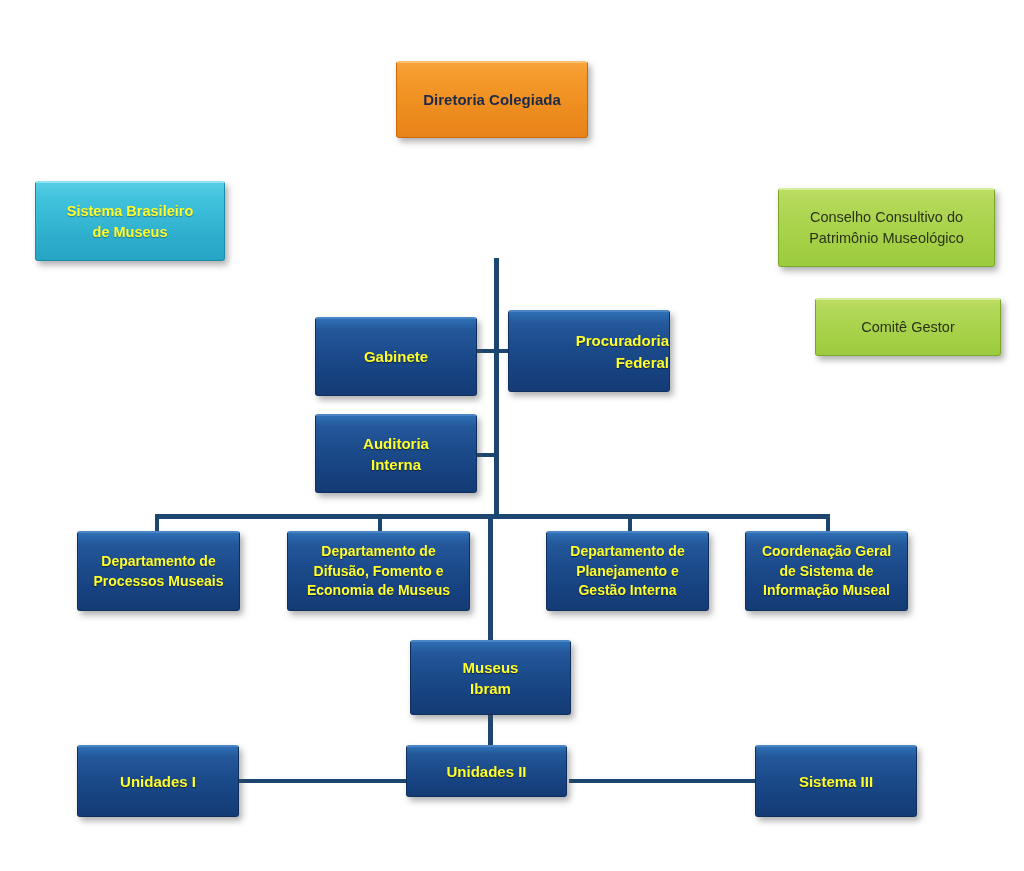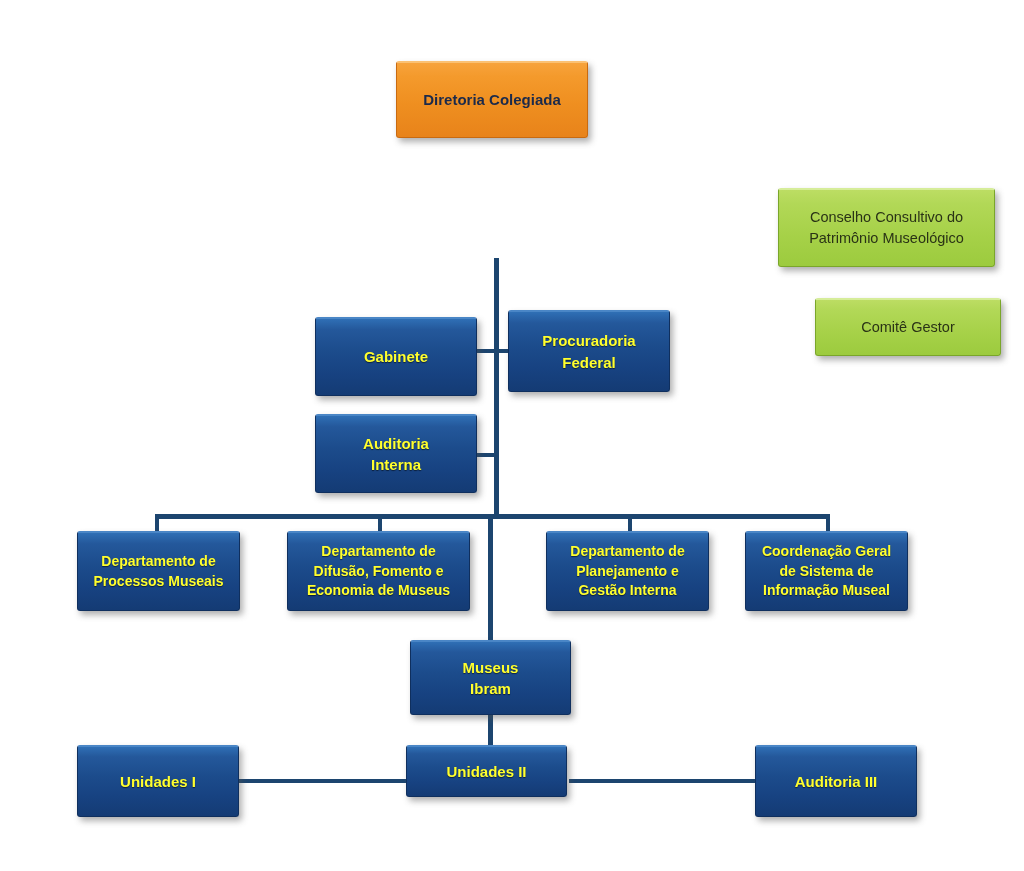--- a/index.html
+++ b/index.html
@@ -124,35 +124,39 @@
 
   <div class="conn thin-h" style="left:239px; top:779px; width:172px;"></div>
 
   <div class="conn thin-h" style="left:569px; top:779px; width:187px;"></div>
 
   <div class="node orange" style="left:396px; top:61px; width:192px; height:77px;">
     <span class="line">Diretoria Colegiada</span>
   </div>
 
 
+  <div class="node cyan" style="left:35px; top:181px; width:190px; height:80px;">
+    <span class="line">Sistema Brasileiro</span>
+    <span class="line">de Museus</span>
+  </div>
 
   <div class="node green" style="left:778px; top:188px; width:217px; height:79px;">
     <span class="line">Conselho Consultivo do</span>
     <span class="line">Patrimônio Museológico</span>
   </div>
 
   <div class="node green" style="left:815px; top:298px; width:186px; height:58px;justify-content:center;">
     <span class="line">Comitê Gestor</span>
   </div>
 
   <div class="node blue" style="left:315px; top:309px; width:162px; height:79px;margin-top:8px;">
     <span class="line">Gabinete</span>
   </div>
 
-  <div class="node blue" style="left:508px; top:310px; width:162px; height:82px;">
+  <div class="node blue" style="left:508px; top:310px; width:162px; height:82px;align-items:flex-end;">
     <span class="line">Procuradoria</span>
     <span class="line">Federal</span>
   </div>
 
   <div class="node blue" style="left:315px; top:414px; width:162px; height:79px;">
     <span class="line">Auditoria</span>
     <span class="line">Interna</span>
   </div>
 
   <div class="node blue" style="left:77px; top:531px; width:163px; height:80px; font-size:14px;">
@@ -185,16 +189,16 @@
 
   <div class="node blue" style="left:77px; top:745px; width:162px; height:72px;">
     <span class="line">Unidades  I</span>
   </div>
 
   <div class="node blue" style="left:406px; top:745px; width:161px; height:52px;">
     <span class="line">Unidades  II</span>
   </div>
 
   <div class="node blue" style="left:755px; top:745px; width:162px; height:72px;">
-    <span class="line">Auditoria  III</span>
+    <span class="line">Sistema  III</span>
   </div>
 
 </div>
 
 </body></html>

